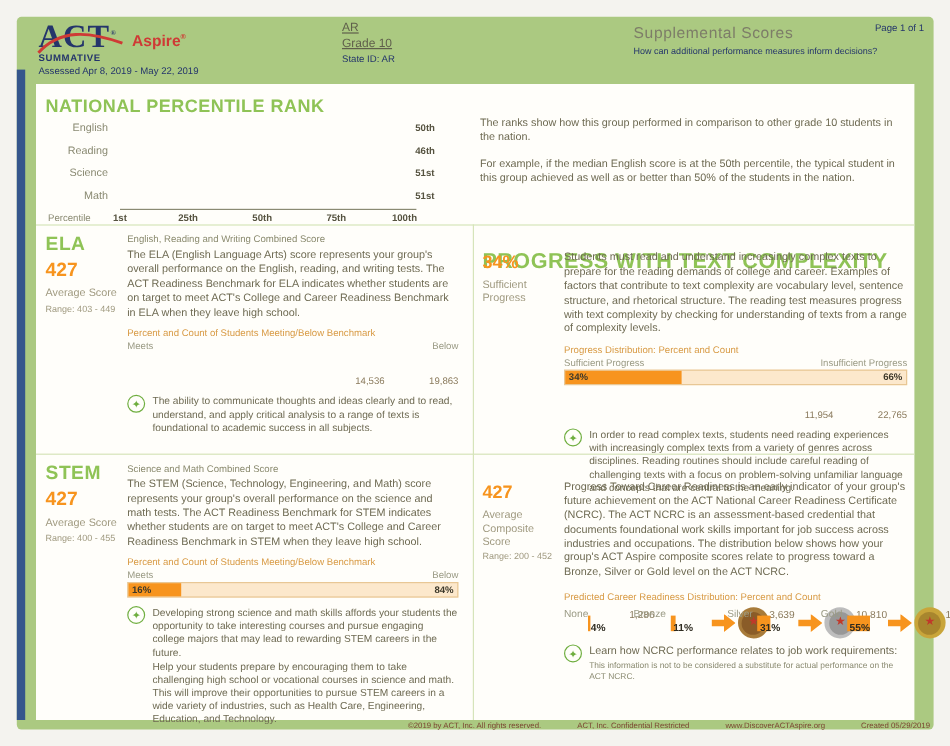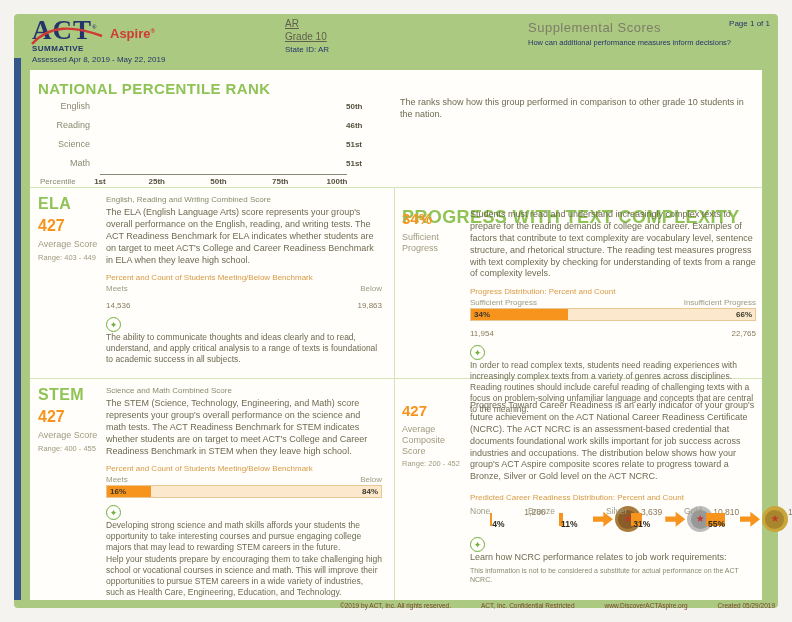--- a/index.html
+++ b/index.html
@@ -55,23 +55,23 @@
   .scorecol .s-range { font-size:7.5px; color:#a09a80; margin-top:3px; white-space:nowrap; }
 
   .subcombined { font-size:8px; color:#8a8a6e; margin-bottom:3px; }
   .bodytext { font-size:9px; color:#6e6a52; line-height:1.32; }
   .bench-header { font-size:8px; color:#d89a44; margin-top:7px; margin-bottom:2px; }
   .bench-labels { display:flex; justify-content:space-between; font-size:8px; color:#9b9b85; margin-bottom:1px; }
   .bench-bar { position:relative; height:13px; background:#fce8cc; border:1px solid #e8c795; }
   .bench-fill { position:absolute; left:0; top:0; bottom:0; background:#f7941e; }
   .bench-pct-l { position:absolute; left:3px; top:1px; font-size:8px; font-weight:bold; color:#3c382a; }
   .bench-pct-r { position:absolute; right:3px; top:1px; font-size:8px; font-weight:bold; color:#3c382a; }
-  .bench-counts { display:flex; justify-content:space-between; font-size:8px; color:#8a7a5c; margin-top:8px; }
-
-  .note { display:flex; margin-top:7px;flex-direction:column; }
+  .bench-counts { display:flex; justify-content:flex-end; font-size:8px; color:#8a7a5c; margin-top:20px;gap:37px; }
+
+  .note { display:flex; margin-top:7px; }
   .note-icon { flex:0 0 auto; width:15px; height:15px; border-radius:50%; border:1.5px solid #6fae3f; color:#6fae3f;
                display:flex; align-items:center; justify-content:center; font-size:9px; margin-right:6px; }
   .note-icon::before { content:"✦"; }
   .note-text { font-size:8.5px; color:#6e6a52; line-height:1.3; }
 
   
   .sec { position:absolute; }
   .sec-content { position:absolute; }
 
   
@@ -154,20 +154,21 @@
         <span class="npr-tick" style="left:2%">1st</span>
         <span class="npr-tick" style="left:25%">25th</span>
         <span class="npr-tick" style="left:50%">50th</span>
         <span class="npr-tick" style="left:75%">75th</span>
         <span class="npr-tick" style="left:98%">100th</span>
       </span>
     </div>
   </div>
   <div class="npr-desc">
     <p>The ranks show how this group performed in comparison to other grade 10 students in the nation.</p>
+    <p>For example, if the median English score is at the 50th percentile, the typical student in this group achieved as well as or better than 50% of the students in the nation.</p>
   </div>
 
   <div class="hr" style="top:187px"></div>
   <div class="hr" style="top:378px"></div>
   <div class="vr"></div>
 
   <div class="sec" style="left:30px; top:187px; width:364px; height:191px;">
     <div class="scorecol" style="left:8px; top:7px;">
       <div class="s-head h-green">ELA</div>
       <div class="s-num">427</div>

